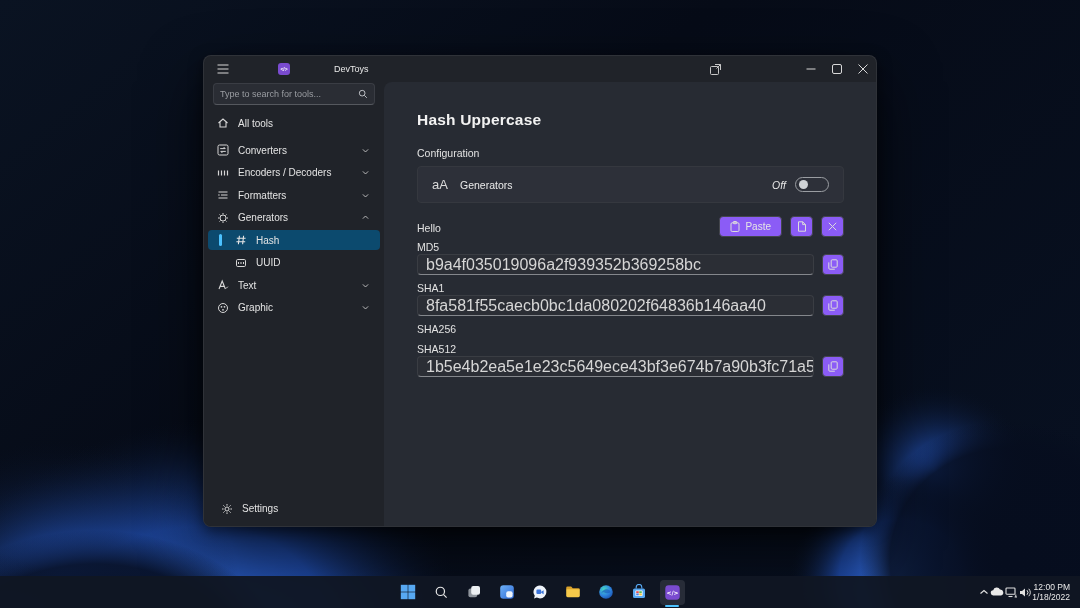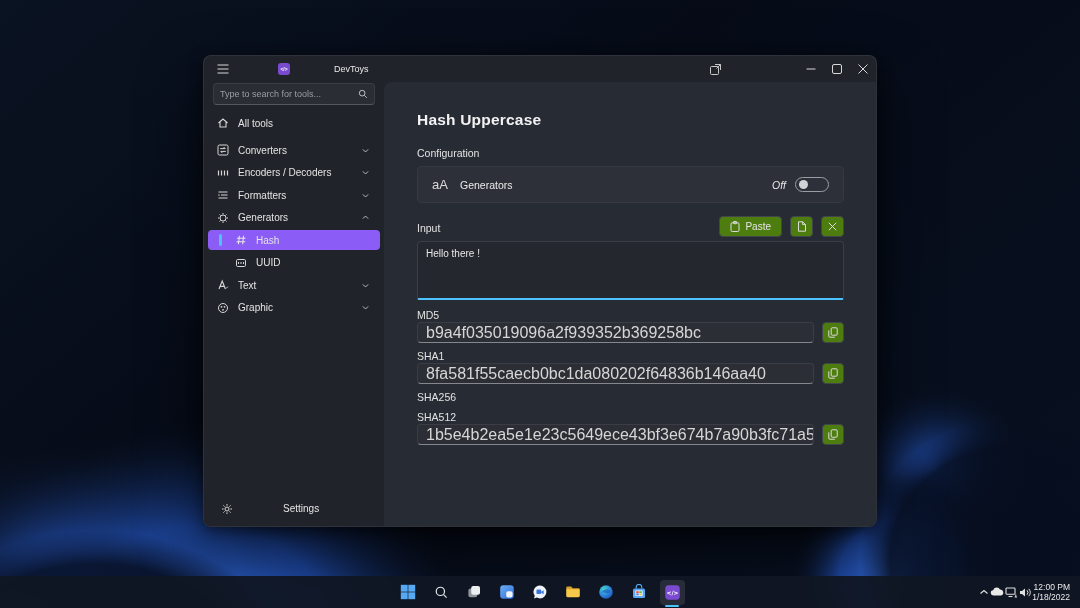--- a/index.html
+++ b/index.html
@@ -35,45 +35,45 @@
     border:1px solid #3a3d44; border-bottom-color:#55585e; border-radius:4px;
     display:flex; align-items:center; padding:0 6px;gap:36px; }
   .searchbox .ph { flex:1; font-size:9px; color:#9a9da2; }
   .nav { margin-top:8px; }
   .nav-item { position:relative; height:20px; margin:0 4px 2.5px 4px; border-radius:4px;
     display:flex; align-items:center; cursor:pointer; color:#e4e4e4; }
   .nav-item .ni { width:12px; height:12px; margin-left:9px; flex:none; display:flex; align-items:center; justify-content:center; }
   .nav-item .nl { margin-left:9px; font-size:10px; white-space:nowrap; }
   .nav-item .chev { position:absolute; right:9px; width:10px; height:10px; display:flex; align-items:center; }
   .nav-item.child .ni { margin-left:27px; }
-  .nav-item.selected { background:#8b5cf6; }
+  .nav-item.selected { background:#0c4a6e; }
   .nav-item.selected::before { content:""; position:absolute; left:11px; top:4px; width:3px; height:12px;
     border-radius:2px; background:#4cc2ff; }
   .nav-item.first { margin-bottom:7px; }
-  .settings-item { position:absolute; bottom:5px; left:4px; right:4px;gap:41px; }
+  .settings-item { position:absolute; bottom:5px; left:4px; right:4px; }
 
   
   .main { position:absolute; top:26px; left:180px; right:0; bottom:0;
     background:#272b33; border-top-left-radius:8px; padding:29px 32px 0 33px; }
   .page-title { font-size:15.5px; font-weight:600; color:#f2f2f2; margin-bottom:18px; letter-spacing:0.2px; }
   .sec-label { font-size:10.5px; color:#e2e2e2; margin-bottom:7px; }
   .config-card { height:37px; background:#2d3039; border:1px solid #35383f; border-radius:4px;
     display:flex; align-items:center; padding:0 14px; margin-bottom:13px; }
   .aA { font-size:13px; color:#dadada; width:20px; }
   .cfg-label { font-size:10.5px; color:#eaeaea; margin-left:8px; }
   .cfg-right { margin-left:auto; display:flex; align-items:center; gap:9px; }
   .toggle-state { font-size:10.5px; color:#e6e6e6;font-style:italic; }
   .toggle { width:34px; height:15px; border-radius:8px; border:1px solid #9a9da2; background:transparent;
     position:relative; cursor:pointer; }
   .toggle .knob { position:absolute; left:2.5px; top:2px; width:9px; height:9px; border-radius:50%; background:#cfd2d6; }
 
   .input-header { display:flex; align-items:flex-end; justify-content:space-between; margin-bottom:4px; }
   .input-label { font-size:10.5px; color:#e2e2e2; padding-bottom:3px; }
   .btn-row { display:flex; gap:8px; }
-  .btn { height:21px; background:#4d7c0f; border:1px solid #43464c; border-radius:4px;
+  .btn { height:21px; background:#8b5cf6; border:1px solid #43464c; border-radius:4px;
     display:flex; align-items:center; justify-content:center; color:#e6e6e6; font-size:10px; cursor:pointer; }
   .btn.paste { padding:0 10px; gap:5px; }
   .btn.square { width:23px; }
 
   .input-area { height:59px; background:#24272d; border:1px solid #3a3d43; border-bottom:2px solid #4cc2ff;
     border-radius:4px 4px 2px 2px; padding:6px 8px; font-size:10px; color:#e8e8e8; margin-bottom:9px; cursor:text; }
 
   .hash-group { margin-bottom:7px; }
   .hash-label { font-size:10.5px; color:#e2e2e2; line-height:13px; }
   .hash-row { display:flex; gap:8px; align-items:center; }
@@ -318,21 +318,21 @@
         <span class="cfg-label">Generators</span>
         <span class="cfg-right">
           <span class="toggle-state">Off</span>
           <span class="toggle">
               <span class="knob"></span>
             </span>
         </span>
       </div>
 
       <div class="input-header">
-        <span class="input-label">Input</span>
+        <span class="input-label">Hello</span>
         <span class="btn-row">
           <span class="btn paste">
             <svg width="10" height="11" viewBox="0 0 10 11">
                 <rect x="1" y="1.8" width="8" height="8.7" rx="1.2" fill="none" stroke="#dcdcdc"></rect>
                 <rect x="3.2" y="0.5" width="3.6" height="2.2" rx="0.7" fill="none" stroke="#dcdcdc"></rect>
               </svg>
             <span>Paste</span>
           </span>
           <span class="btn square">
             <svg width="10" height="11" viewBox="0 0 10 11">
@@ -340,21 +340,20 @@
                 <path d="M5.7 0.8v2.8h2.8" fill="none" stroke="#dcdcdc"></path>
               </svg>
           </span>
           <span class="btn square">
             <svg width="9" height="9" viewBox="0 0 9 9">
                 <path d="M0.8 0.8l7.4 7.4M8.2 0.8L0.8 8.2" stroke="#dcdcdc"></path>
               </svg>
           </span>
         </span>
       </div>
-      <div class="input-area">Hello there !</div>
 
       <div class="hash-group">
         <div class="hash-label">MD5</div>
         <div class="hash-row">
           <div class="hash-input">b9a4f035019096a2f939352b369258bc</div>
           <span class="btn copy-btn">
             <svg width="10" height="11" viewBox="0 0 10 11">
                 <rect x="3.2" y="0.8" width="6" height="7.4" rx="1" fill="none" stroke="#dcdcdc"></rect>
                 <path d="M6.8 10.2H1.8a1 1 0 01-1-1V3.4" fill="none" stroke="#dcdcdc"></path>
               </svg>

